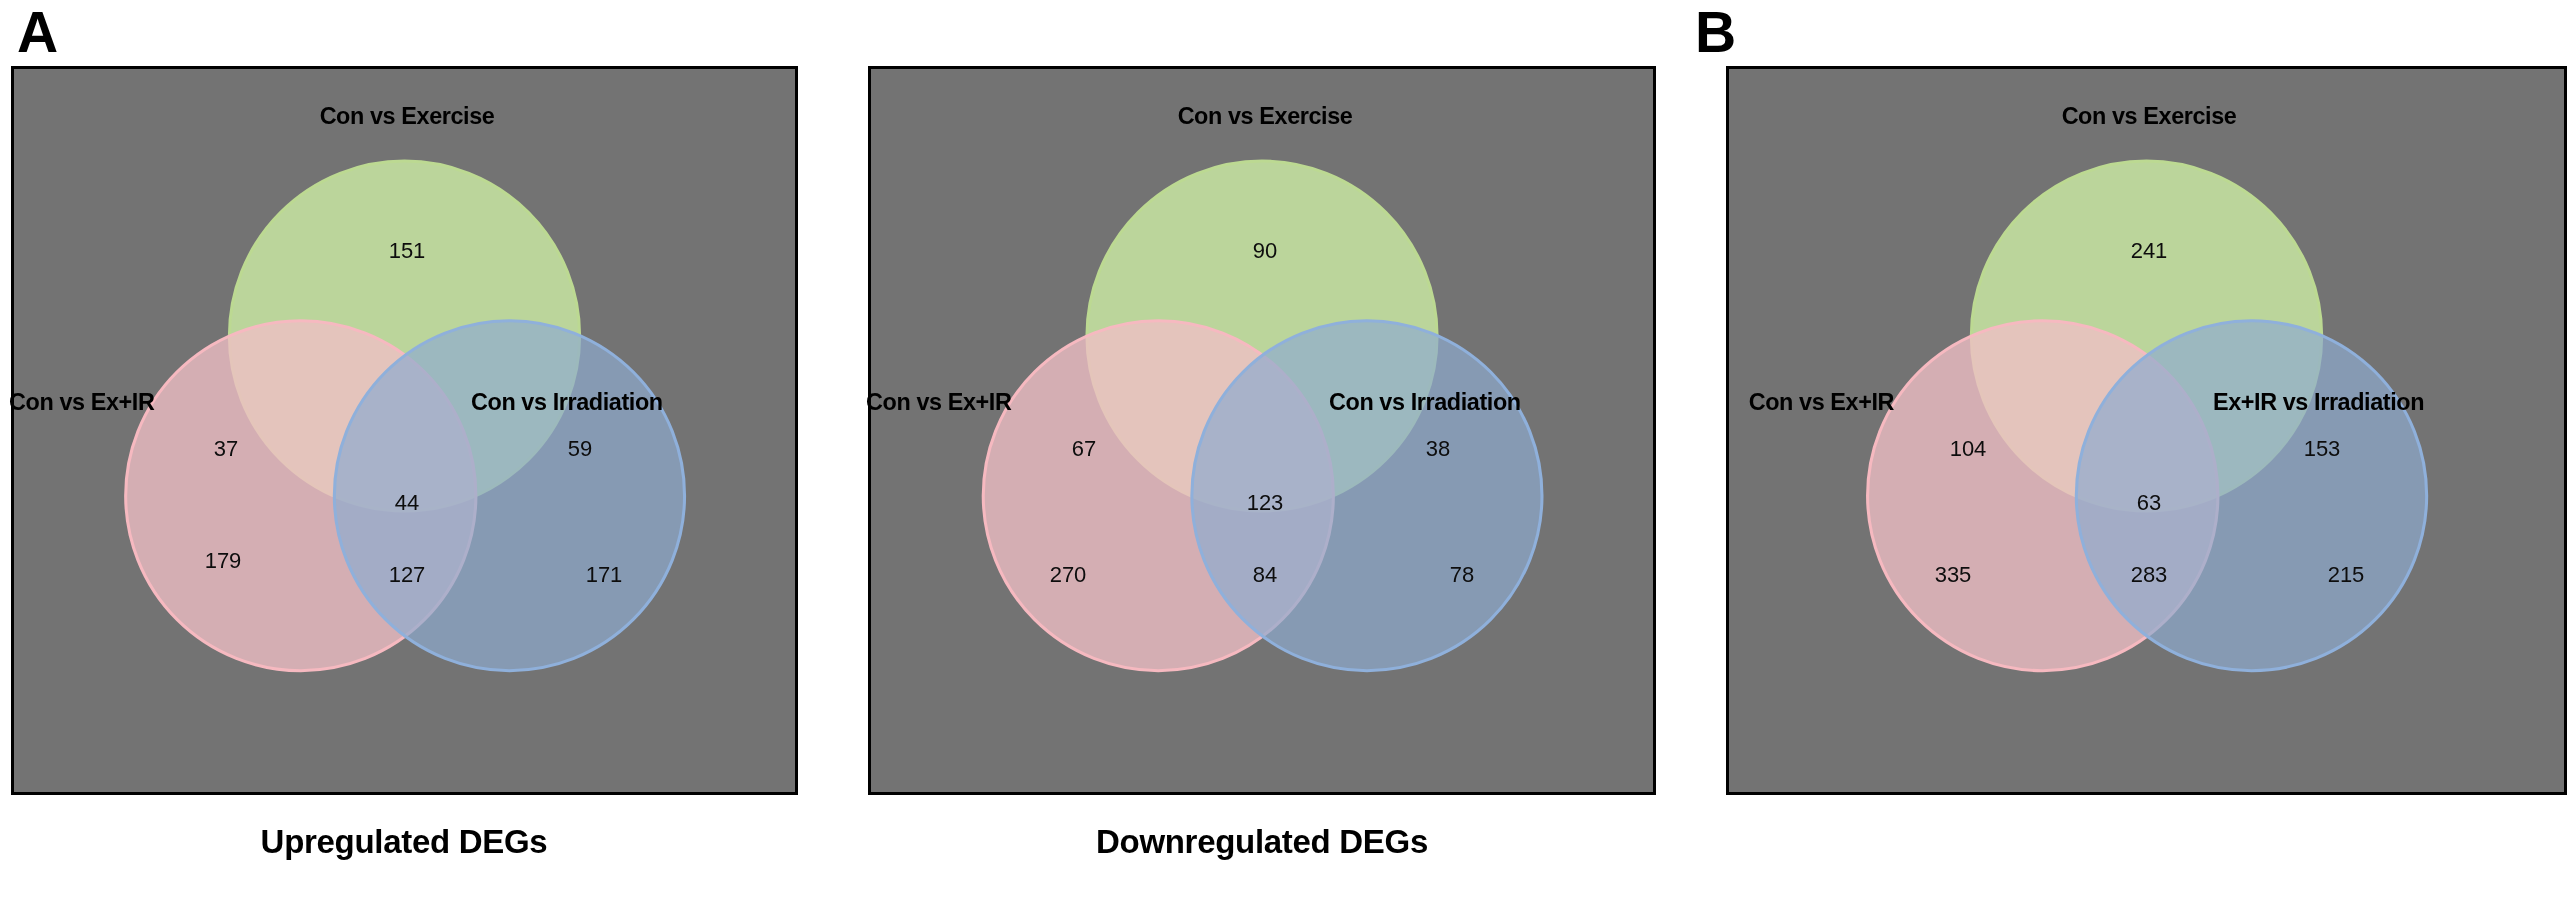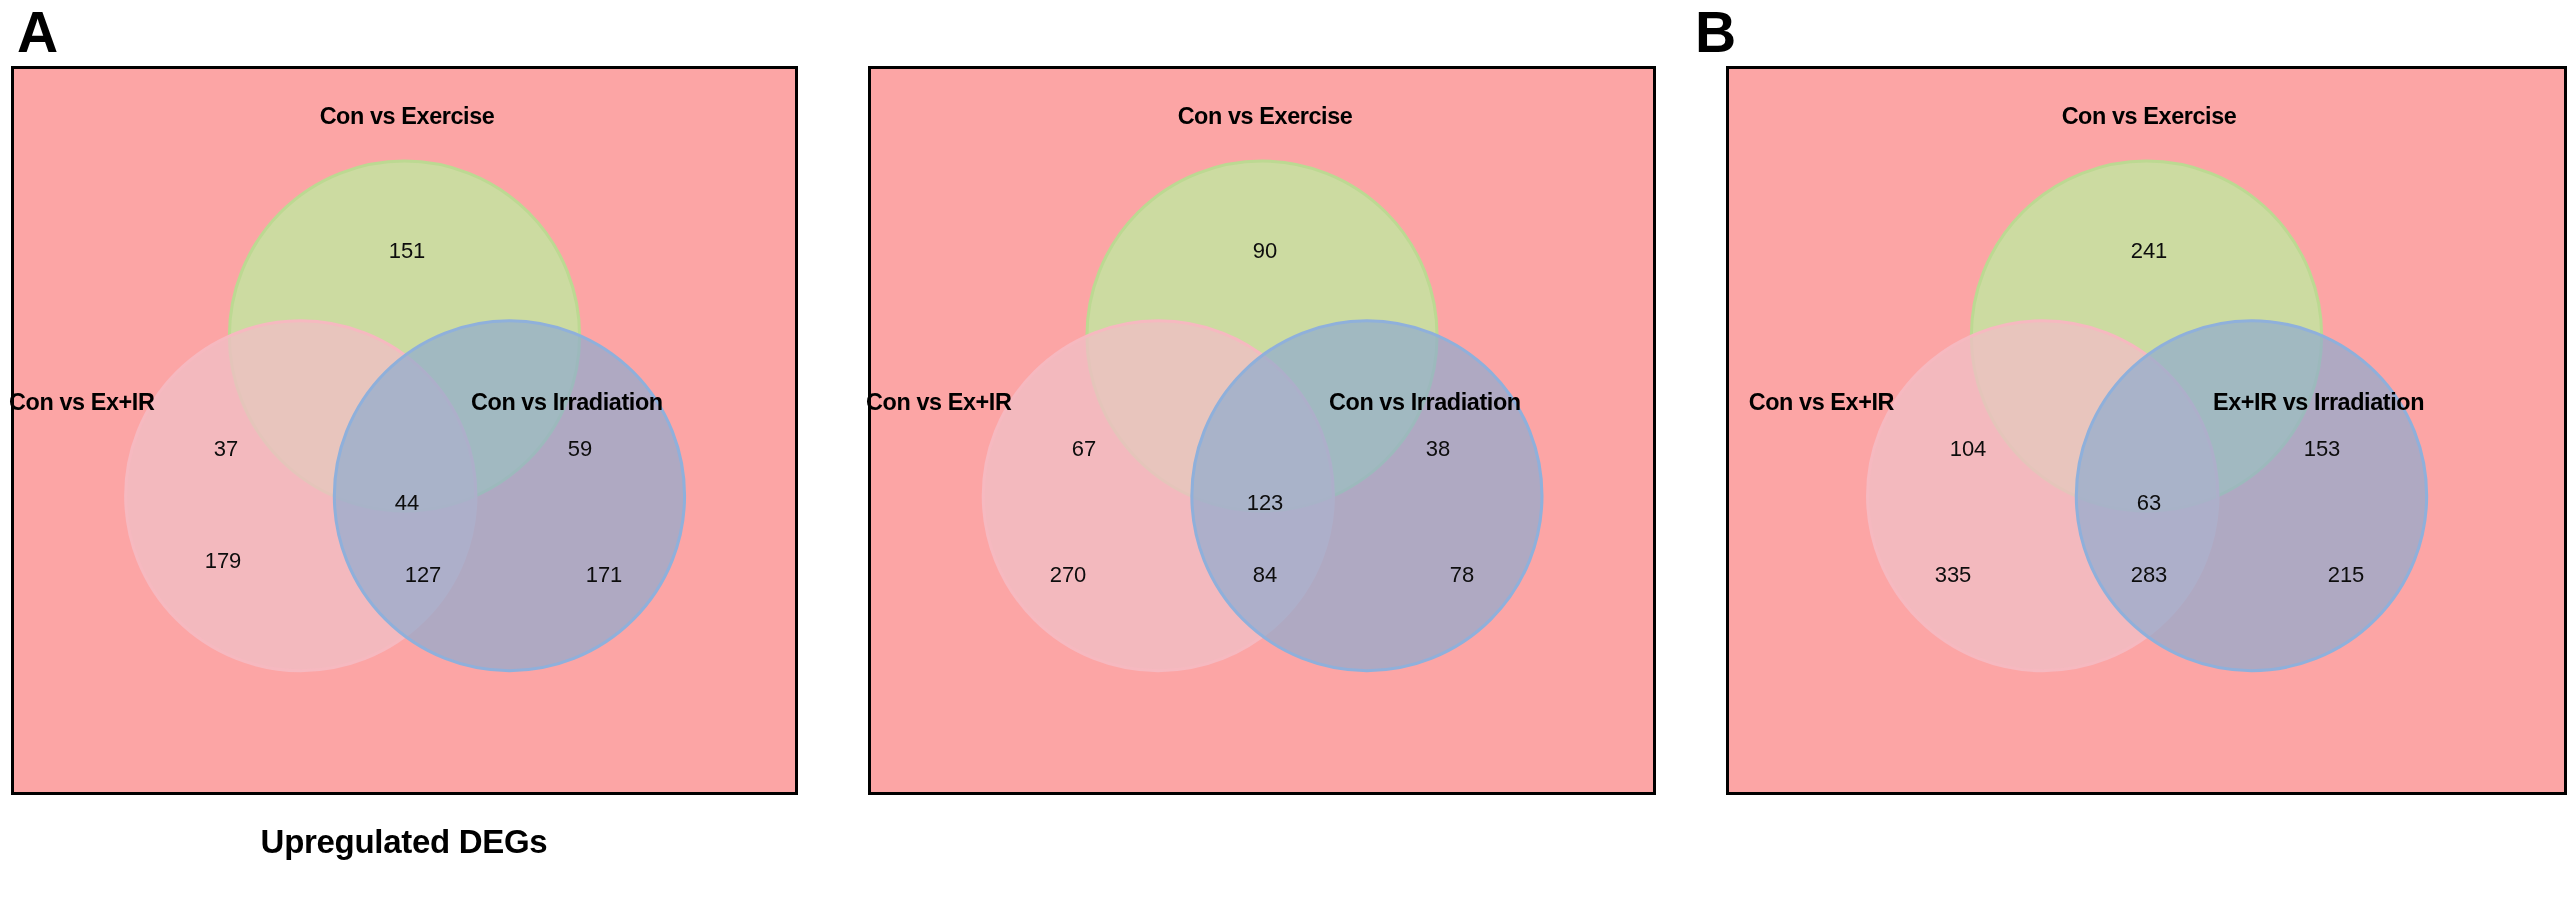--- a/index.html
+++ b/index.html
@@ -31,21 +31,21 @@
     color: #000000;
     letter-spacing: -0.6px;
   }
   .panel-letter-a { left: 17px;  top: 3.7px; }
   .panel-letter-b { left: 1695px; top: 3.7px; }
 
   
   .venn-box {
     position: absolute;
     border: 3.1px solid #000000;
-    background: #fca5a5;
+    background: #737373;
     box-sizing: border-box;
   }
   .box-up   { left: 11px;   top: 66px; width: 787px; height: 729px; }
   .box-down { left: 868px; top: 66px; width: 788px; height: 729px; }
   .box-aero { left: 1726px; top: 66px; width: 841px; height: 729px; }
 
   
   .venn-stage {
     position: absolute;
     inset: 0;
@@ -122,21 +122,21 @@
 
       <div class="set-label top" style="left:393px; top:34px;">Con vs Exercise</div>
       <div class="set-label" style="left:-4.9px; top:320px;">Con vs Ex+IR</div>
       <div class="set-label" style="left:457px; top:320px;">Con vs Irradiation</div>
 
       <div class="count" style="left:393px; top:182px;">151</div>
       <div class="count" style="left:212px; top:380px;">37</div>
       <div class="count" style="left:566px; top:380px;">59</div>
       <div class="count" style="left:393px; top:434px;">44</div>
       <div class="count" style="left:197px; top:492px;margin-left:12px;">179</div>
-      <div class="count" style="left:393px; top:506px;margin-left:16px;">127</div>
+      <div class="count" style="left:393px; top:506px;">127</div>
       <div class="count" style="left:590px; top:506px;">171</div>
     </div>
   </div>
 
   <div class="venn-box box-down">
     <div class="venn-stage">
       <svg class="venn-svg" viewBox="0 0 1282 1186" preserveAspectRatio="none">
         <g>
           <circle cx="641" cy="438" r="287" fill="#c5e3a0" fill-opacity="0.88" stroke="#bcd992" stroke-width="5"></circle>
           <circle cx="471" cy="700" r="287" fill="#f0bfc5" fill-opacity="0.78" stroke="#f6b9c0" stroke-width="5"></circle>
@@ -176,15 +176,16 @@
       <div class="count" style="left:239px; top:380px;">104</div>
       <div class="count" style="left:593px; top:380px;">153</div>
       <div class="count" style="left:420px; top:434px;">63</div>
       <div class="count" style="left:224px; top:506px;">335</div>
       <div class="count" style="left:420px; top:506px;">283</div>
       <div class="count" style="left:617px; top:506px;">215</div>
     </div>
   </div>
 
   <div class="caption cap-up">Upregulated DEGs</div>
+  <div class="caption cap-down">Downregulated DEGs</div>
 
 </div>
 
 
 </body></html>

